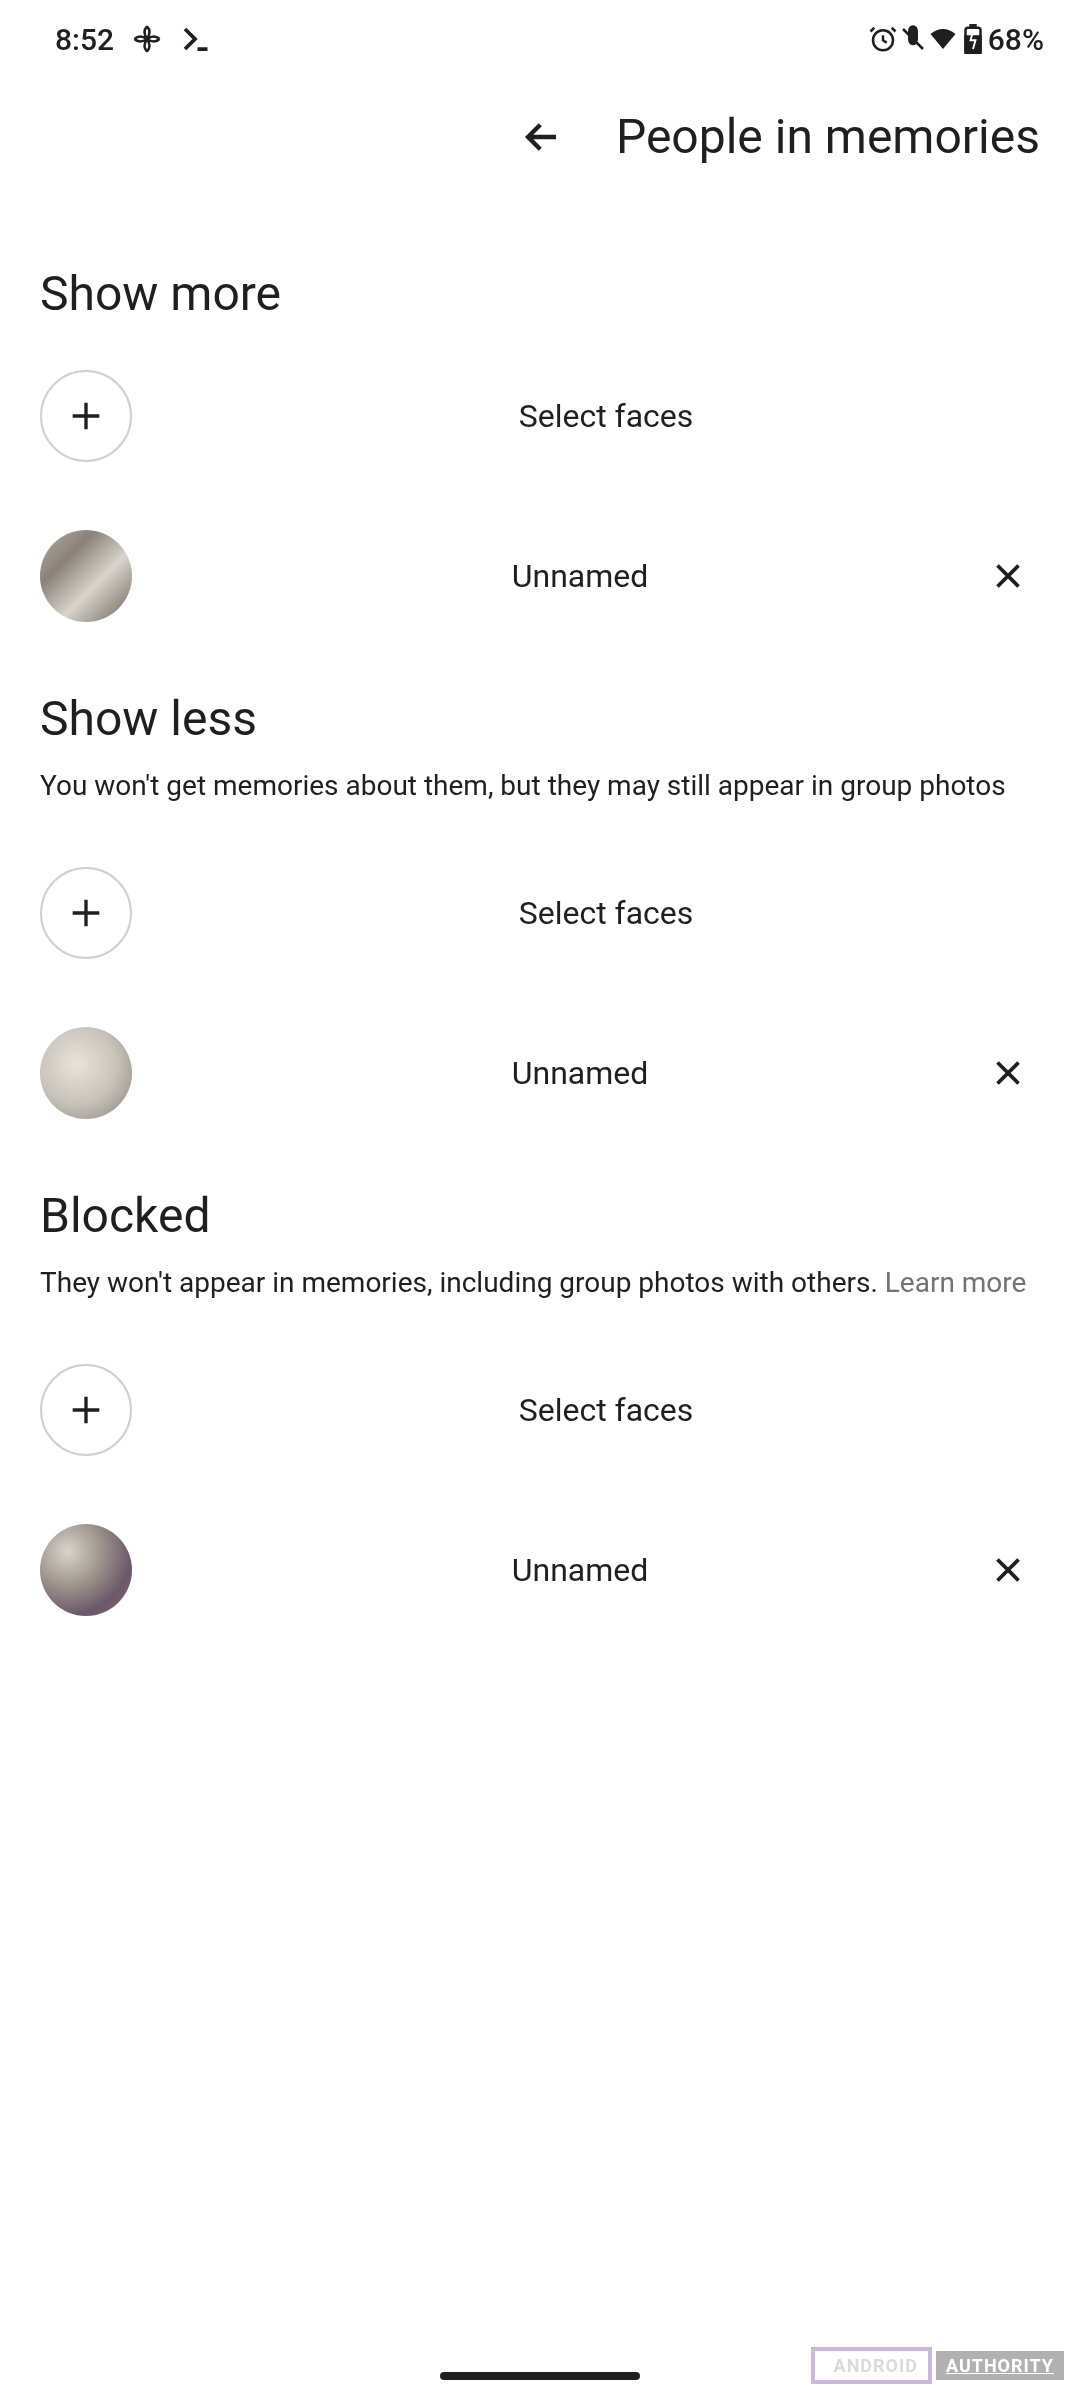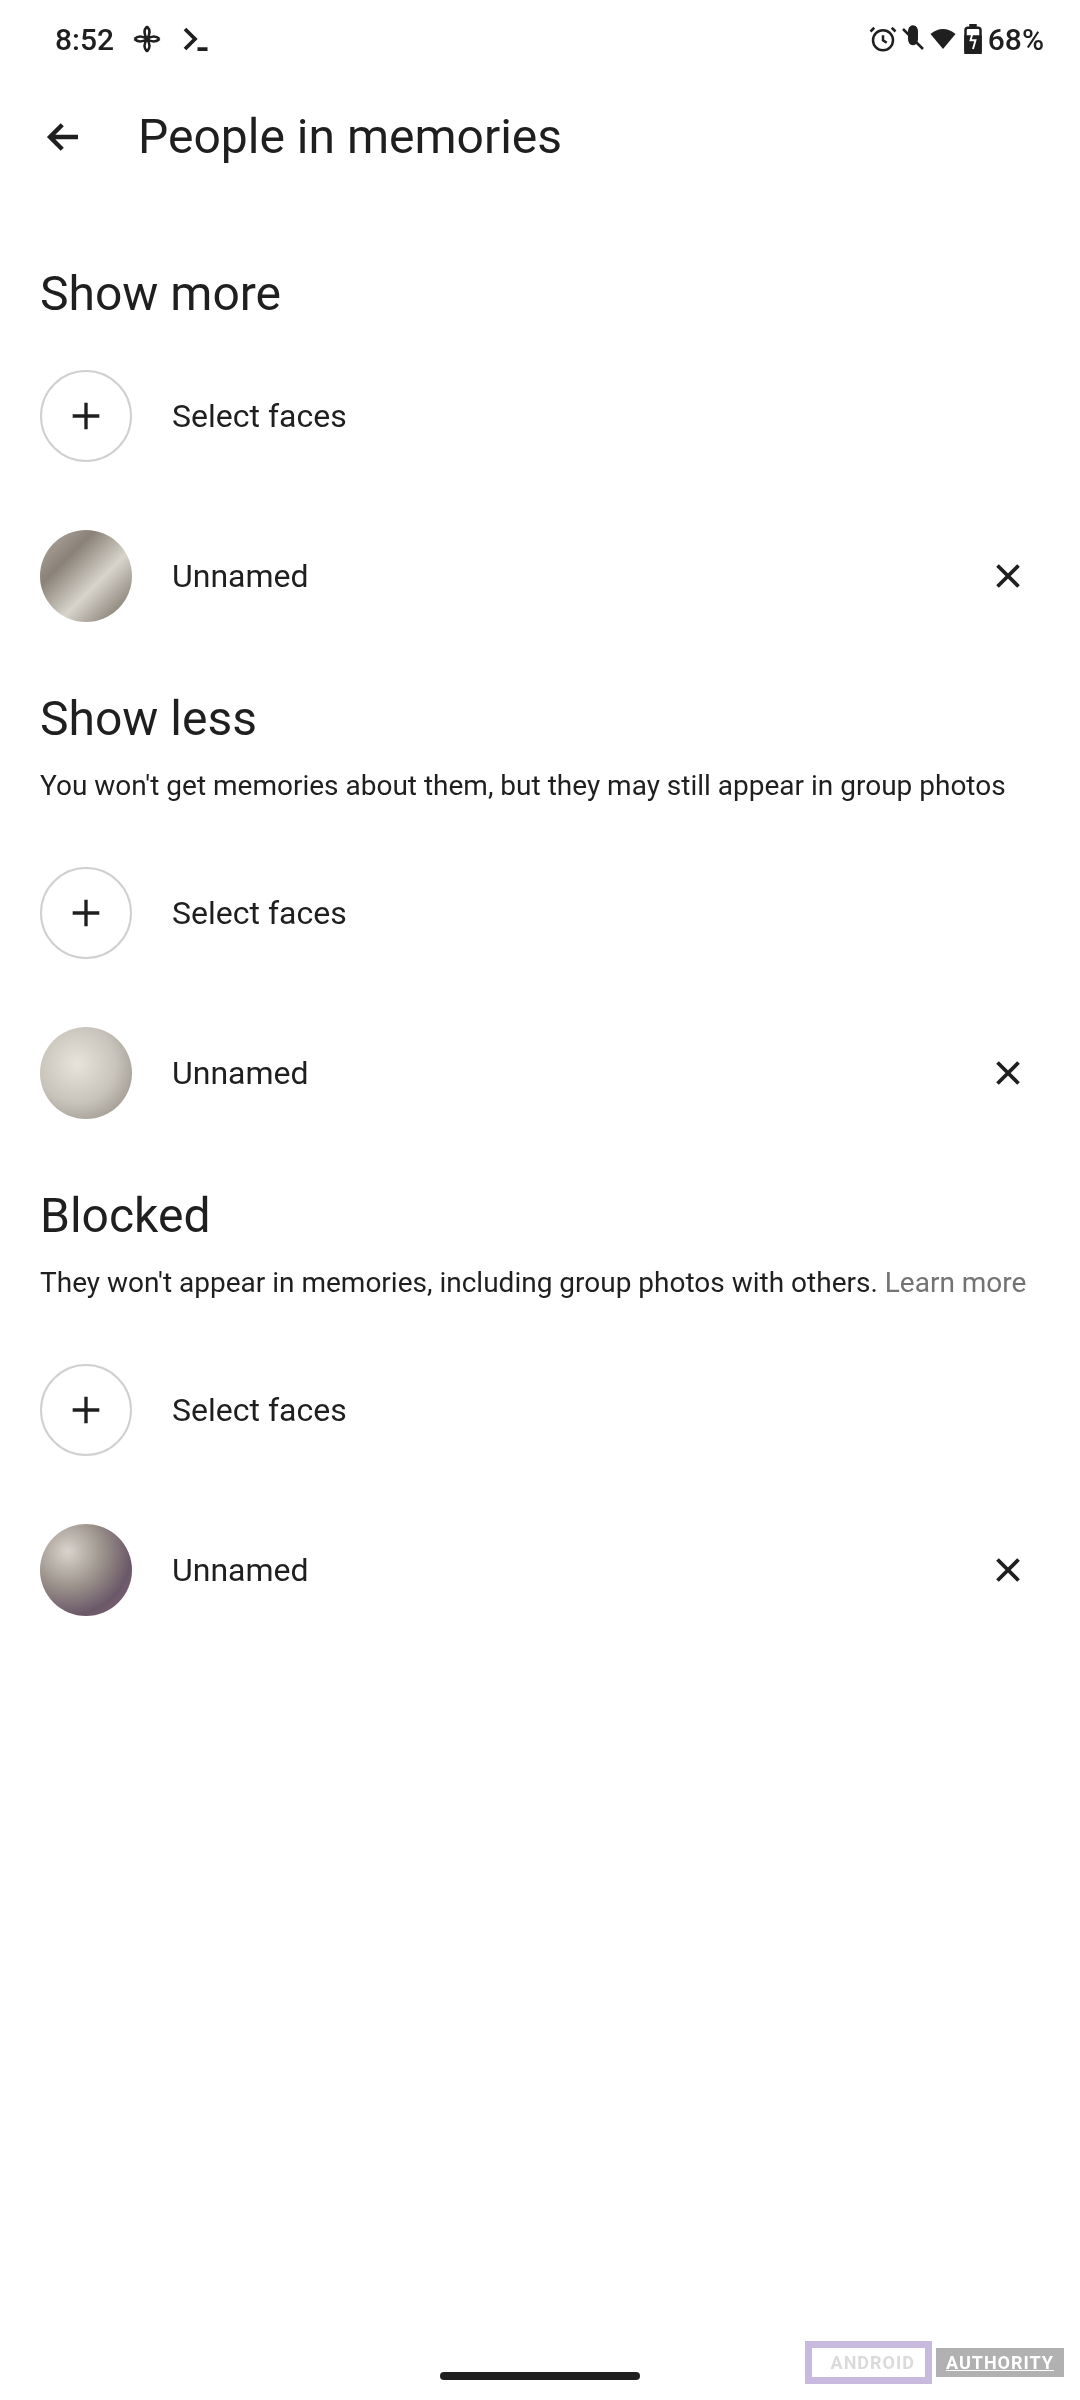--- a/index.html
+++ b/index.html
@@ -41,20 +41,21 @@
       height: 30px;
       display: inline-flex;
       align-items: center;
       justify-content: center;
     }
     .header {
       display: flex;
       align-items: center;
       padding: 30px 40px 40px 40px;
       gap: 50px;
+      justify-content: flex-end;
     }
     .back-button {
       width: 48px;
       height: 48px;
       display: flex;
       align-items: center;
       justify-content: center;
       cursor: pointer;
     }
     .page-title {
@@ -111,20 +112,21 @@
       background: radial-gradient(circle at 40% 40%, #e8e4dc 0%, #c8c4bc 50%, #888078 100%);
     }
     .avatar3 {
       background: radial-gradient(circle at 30% 30%, #d8d4cc 0%, #9a908a 40%, #6a5868 70%, #8a6a7a 100%);
     }
     .item-label {
       font-size: 32px;
       font-weight: 400;
       color: #1f1f1f;
       flex: 1;
+      text-align: center;
     }
     .remove-button {
       width: 40px;
       height: 40px;
       display: flex;
       align-items: center;
       justify-content: center;
       cursor: pointer;
       margin-right: 12px;
     }
@@ -150,21 +152,21 @@
       gap: 4px;
       opacity: 0.3;
     }
     .watermark-box {
       padding: 4px 10px;
       font-size: 18px;
       font-weight: 700;
       letter-spacing: 1px;
     }
     .watermark-outline {
-      border: 7px solid #4c1d95;
+      border: 4px solid #4c1d95;
       color: #888;
       padding-left: 19px;
     }
     .watermark-filled {
       background: #000000;
       color: #fff;
       text-decoration: underline;
     }
   </style>
 </head>

